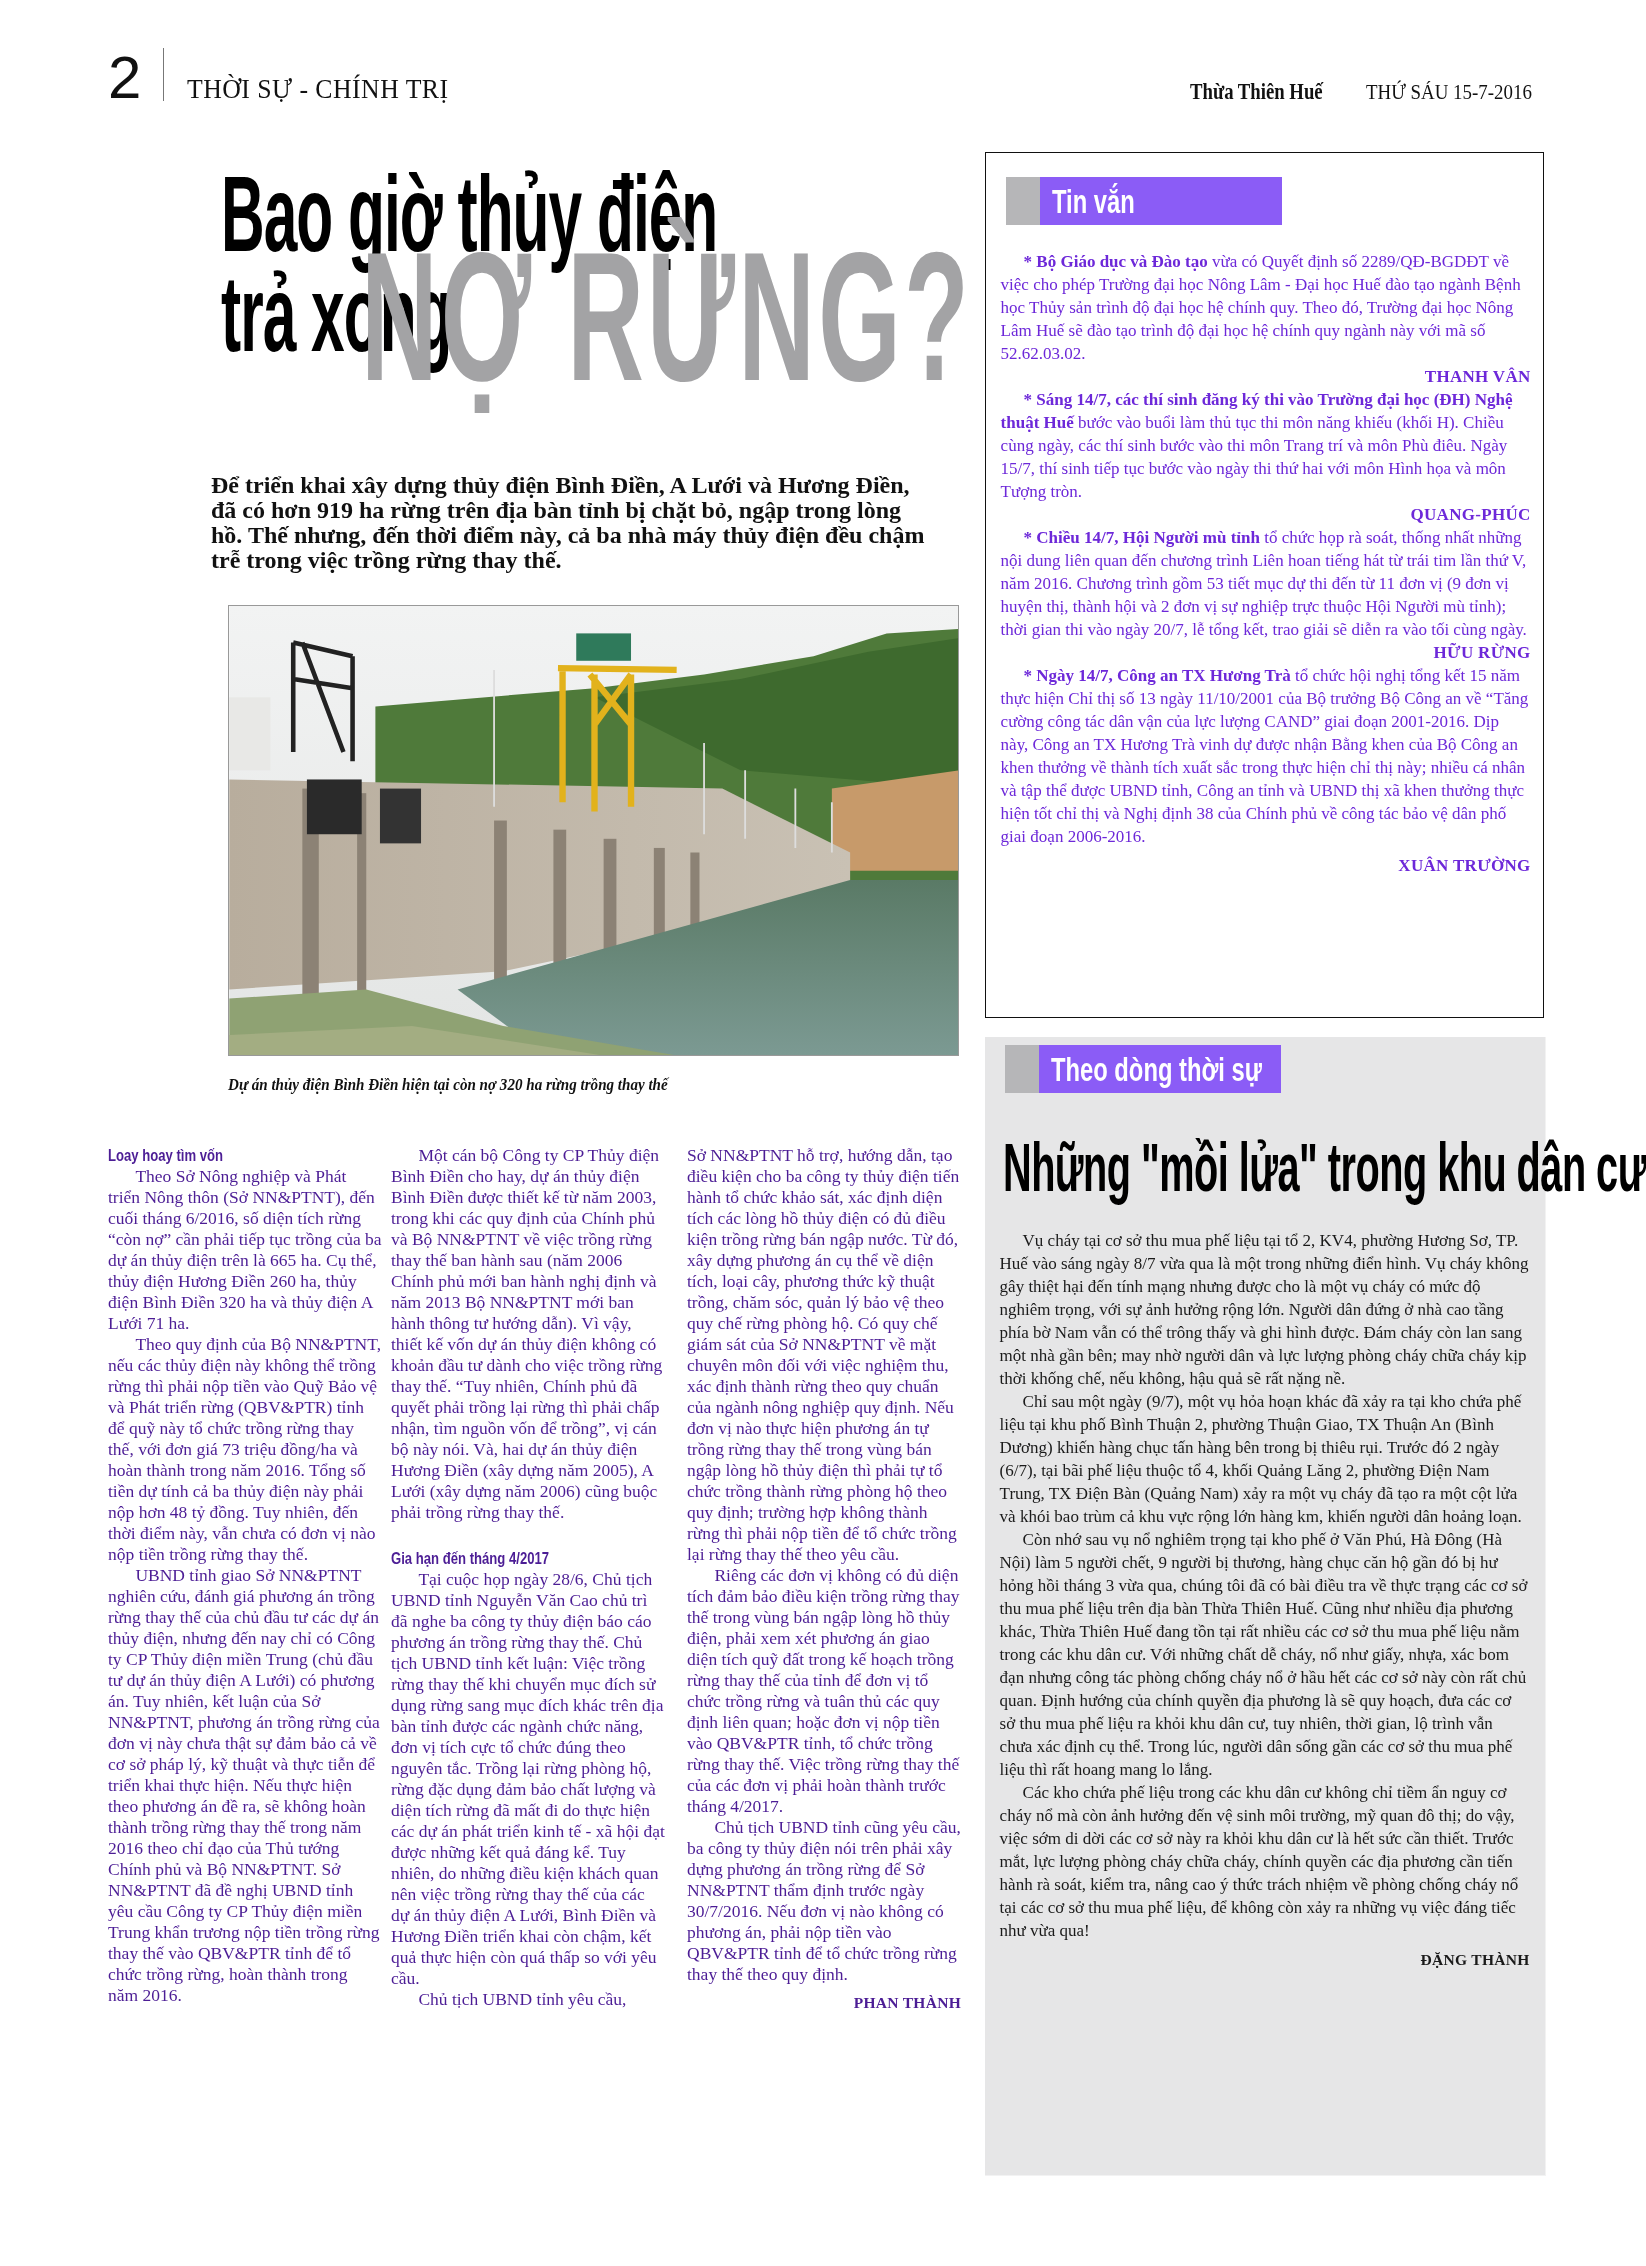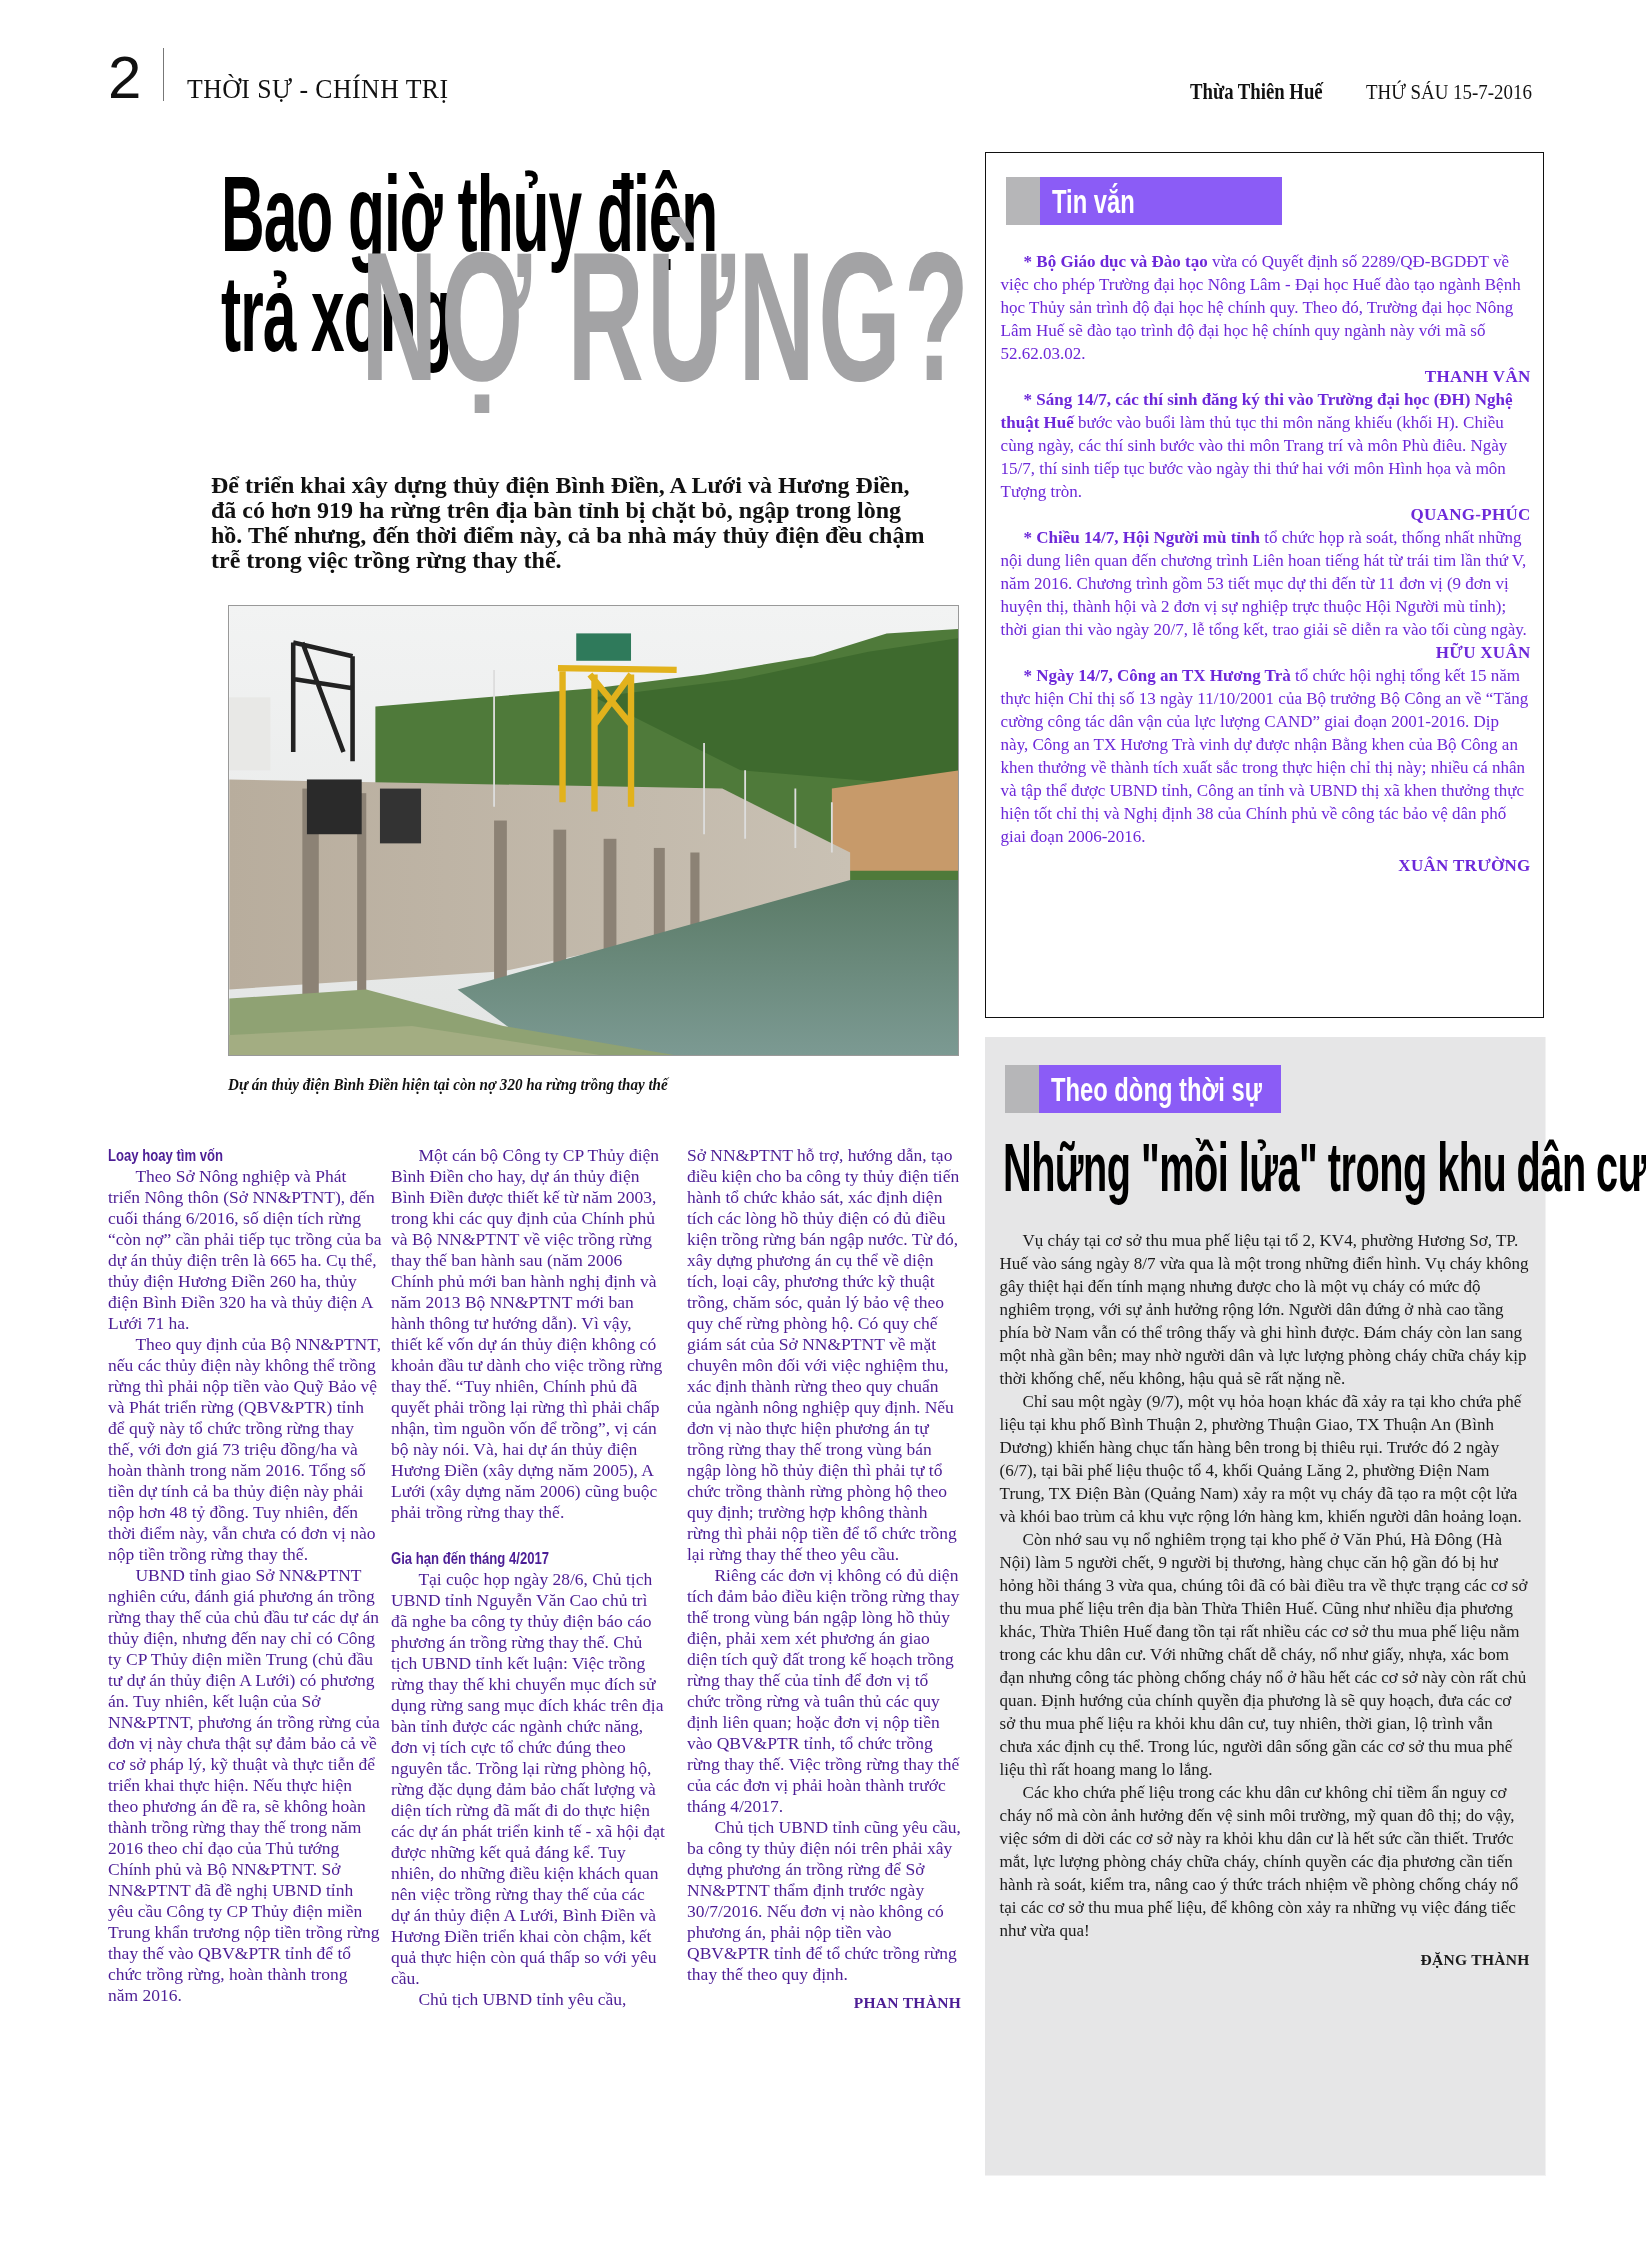--- a/index.html
+++ b/index.html
@@ -40,21 +40,21 @@
   .tab-banner { position: absolute; left: 20px; top: 24px; width: 276px; height: 48px; background: #8b5cf6; }
   .tab-banner .tab-light { position: absolute; left: 0; top: 0; width: 34px; height: 100%; background: #b6b6b8; }
   .tab-banner .tab-text { position: absolute; left: 46px; top: 5.5px; font-family: "Liberation Sans", sans-serif; font-weight: 700; font-size: 33px; line-height: 37px; color: #fff; transform: scaleX(0.72); transform-origin: left; white-space: nowrap; }
   .tinvan-body { position: absolute; left: 14.6px; top: 97px; width: 530px; font-family: "Liberation Serif", serif; font-size: 17px; line-height: 23px; color: #6d28d9; }
   .tinvan-body p { text-indent: 23px; }
   .tinvan-body p b { font-weight: 700; }
   .tinvan-body .byline { font-size: 17px; line-height: 23px; }
 
   
   .tds-box { position: absolute; left: 985px; top: 1037px; width: 561px; height: 1139px; background: #e6e6e7; border-right: 1.8px solid #f2f2f2; border-bottom: 1.8px solid #f2f2f2; }
-  .tds-box .tab-banner { left: 20px; top: 28px; }
+  .tds-box .tab-banner { left: 20px; top: 8px; }
   .tds-title { position: absolute; left: 18.3px; top: 90px; font-family: "Liberation Sans", sans-serif; font-weight: 700; font-size: 69px; line-height: 82px; color: #000; transform: scaleX(0.575); transform-origin: left top; white-space: nowrap; letter-spacing: -0.9px; }
   .tds-body { position: absolute; left: 14.6px; top: 192px; width: 530px; font-family: "Liberation Serif", serif; font-size: 17px; line-height: 23px; color: #1a1a1a; }
   .tds-body p { text-indent: 23px; }
   .tds-body .byline { margin-top: 5.5px; font-size: 15.5px; }
 </style>
 </head>
 <body>
 
 <div class="page-num">2</div>
 <div class="header-rule"></div>
@@ -145,21 +145,21 @@
     <div class="tab-text">Tin vắn</div>
   </div>
   <div class="tinvan-body">
     <p><b>* Bộ Giáo dục và Đào tạo</b><span> vừa có Quyết định số 2289/QĐ-BGDĐT về việc cho phép Trường đại học Nông Lâm - Đại học Huế đào tạo ngành Bệnh học Thủy sản trình độ đại học hệ chính quy. Theo đó, Trường đại học Nông Lâm Huế sẽ đào tạo trình độ đại học hệ chính quy ngành này với mã số 52.62.03.02.</span></p>
     <div class="byline">THANH VÂN</div>
 
     <p><b>* Sáng 14/7, các thí sinh đăng ký thi vào Trường đại học (ĐH) Nghệ thuật Huế</b><span> bước vào buổi làm thủ tục thi môn năng khiếu (khối H). Chiều cùng ngày, các thí sinh bước vào thi môn Trang trí và môn Phù điêu. Ngày 15/7, thí sinh tiếp tục bước vào ngày thi thứ hai với môn Hình họa và môn Tượng tròn.</span></p>
     <div class="byline">QUANG-PHÚC</div>
 
     <p><b>* Chiều 14/7, Hội Người mù tỉnh</b><span> tổ chức họp rà soát, thống nhất những nội dung liên quan đến chương trình Liên hoan tiếng hát từ trái tim lần thứ V, năm 2016. Chương trình gồm 53 tiết mục dự thi đến từ 11 đơn vị (9 đơn vị huyện thị, thành hội và 2 đơn vị sự nghiệp trực thuộc Hội Người mù tỉnh); thời gian thi vào ngày 20/7, lễ tổng kết, trao giải sẽ diễn ra vào tối cùng ngày.</span></p>
-    <div class="byline">HỮU XUÂN</div>
+    <div class="byline">HỮU RỪNG</div>
 
     <p><b>* Ngày  14/7, Công an TX Hương Trà</b><span> tổ chức hội nghị tổng kết 15 năm thực hiện Chỉ thị số 13 ngày 11/10/2001 của Bộ trưởng Bộ Công an về “Tăng cường công tác dân vận của lực lượng CAND” giai đoạn 2001-2016. Dịp này, Công an TX Hương Trà vinh dự được nhận Bằng khen của Bộ Công an khen thưởng về thành tích xuất sắc trong thực hiện chỉ thị này; nhiều cá nhân và tập thể được UBND tỉnh, Công an tỉnh và UBND thị xã khen thưởng thực hiện tốt chỉ thị và Nghị định 38 của Chính phủ về công tác bảo vệ dân phố giai đoạn 2006-2016.</span></p>
     <div class="byline" style="margin-top:5.5px">XUÂN TRƯỜNG</div>
   </div>
 </div>
 
 <div class="tds-box">
   <div class="tab-banner">
     <div class="tab-light"></div>
     <div class="tab-text">Theo dòng thời sự</div>

